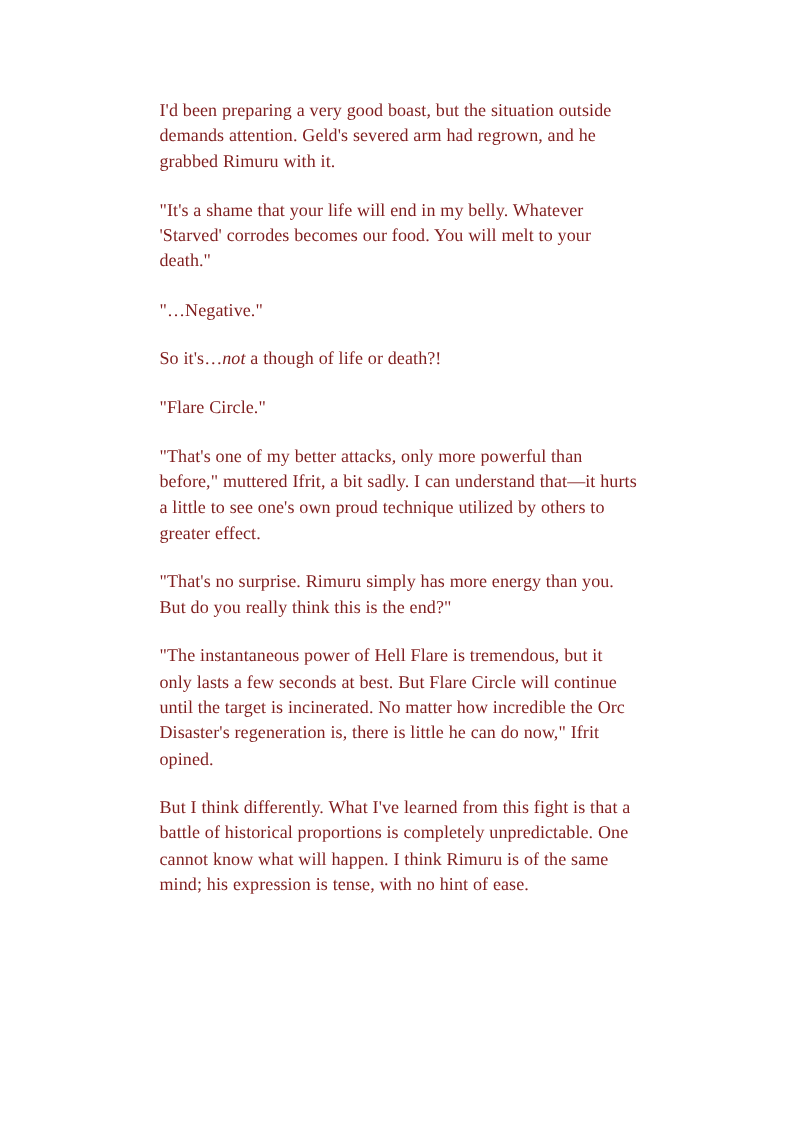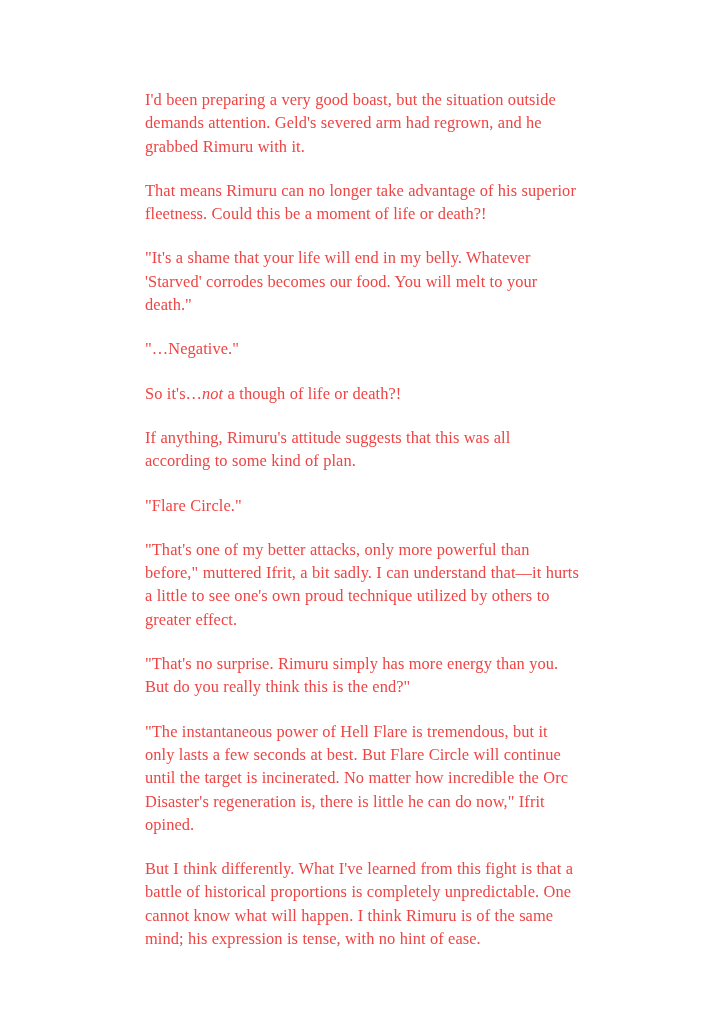--- a/index.html
+++ b/index.html
@@ -24,41 +24,39 @@
     position: absolute;
     left: 145px;
     top: 88px;
     width: 435px;
   }
   .para {
     margin: 0 0 21px 0;
     font-size: 16.4px;
     line-height: 1.42;
     text-align: left;
-    color: #ef4444;
+    color: #7f1d1d;
     letter-spacing: 0.005em;
     word-spacing: 0.01em;
   }
   .para:last-child {
     margin-bottom: 0;
   }
   .para em {
     font-style: italic;
   }
 </style>
 </head>
 <body>
 
 <div class="page">
   <div class="text-column">
     <p class="para">I'd been preparing a very good boast, but the situation outside demands attention. Geld's severed arm had regrown, and he grabbed Rimuru with it.</p>
-    <p class="para">That means Rimuru can no longer take advantage of his superior fleetness. Could this be a moment of life or death?!</p>
     <p class="para">"It's a shame that your life will end in my belly. Whatever 'Starved' corrodes becomes our food. You will melt to your death."</p>
     <p class="para">"…Negative."</p>
     <p class="para"><span>So it's…</span><em>not</em><span> a though of life or death?!</span></p>
-    <p class="para">If anything, Rimuru's attitude suggests that this was all according to some kind of plan.</p>
     <p class="para">"Flare Circle."</p>
     <p class="para">"That's one of my better attacks, only more powerful than before," muttered Ifrit, a bit sadly. I can understand that—it hurts a little to see one's own proud technique utilized by others to greater effect.</p>
     <p class="para">"That's no surprise. Rimuru simply has more energy than you. But do you really think this is the end?"</p>
     <p class="para">"The instantaneous power of Hell Flare is tremendous, but it only lasts a few seconds at best. But Flare Circle will continue until the target is incinerated. No matter how incredible the Orc Disaster's regeneration is, there is little he can do now," Ifrit opined.</p>
     <p class="para">But I think differently. What I've learned from this fight is that a battle of historical proportions is completely unpredictable. One cannot know what will happen. I think Rimuru is of the same mind; his expression is tense, with no hint of ease.</p>
   </div>
 </div>
 
 </body></html>

